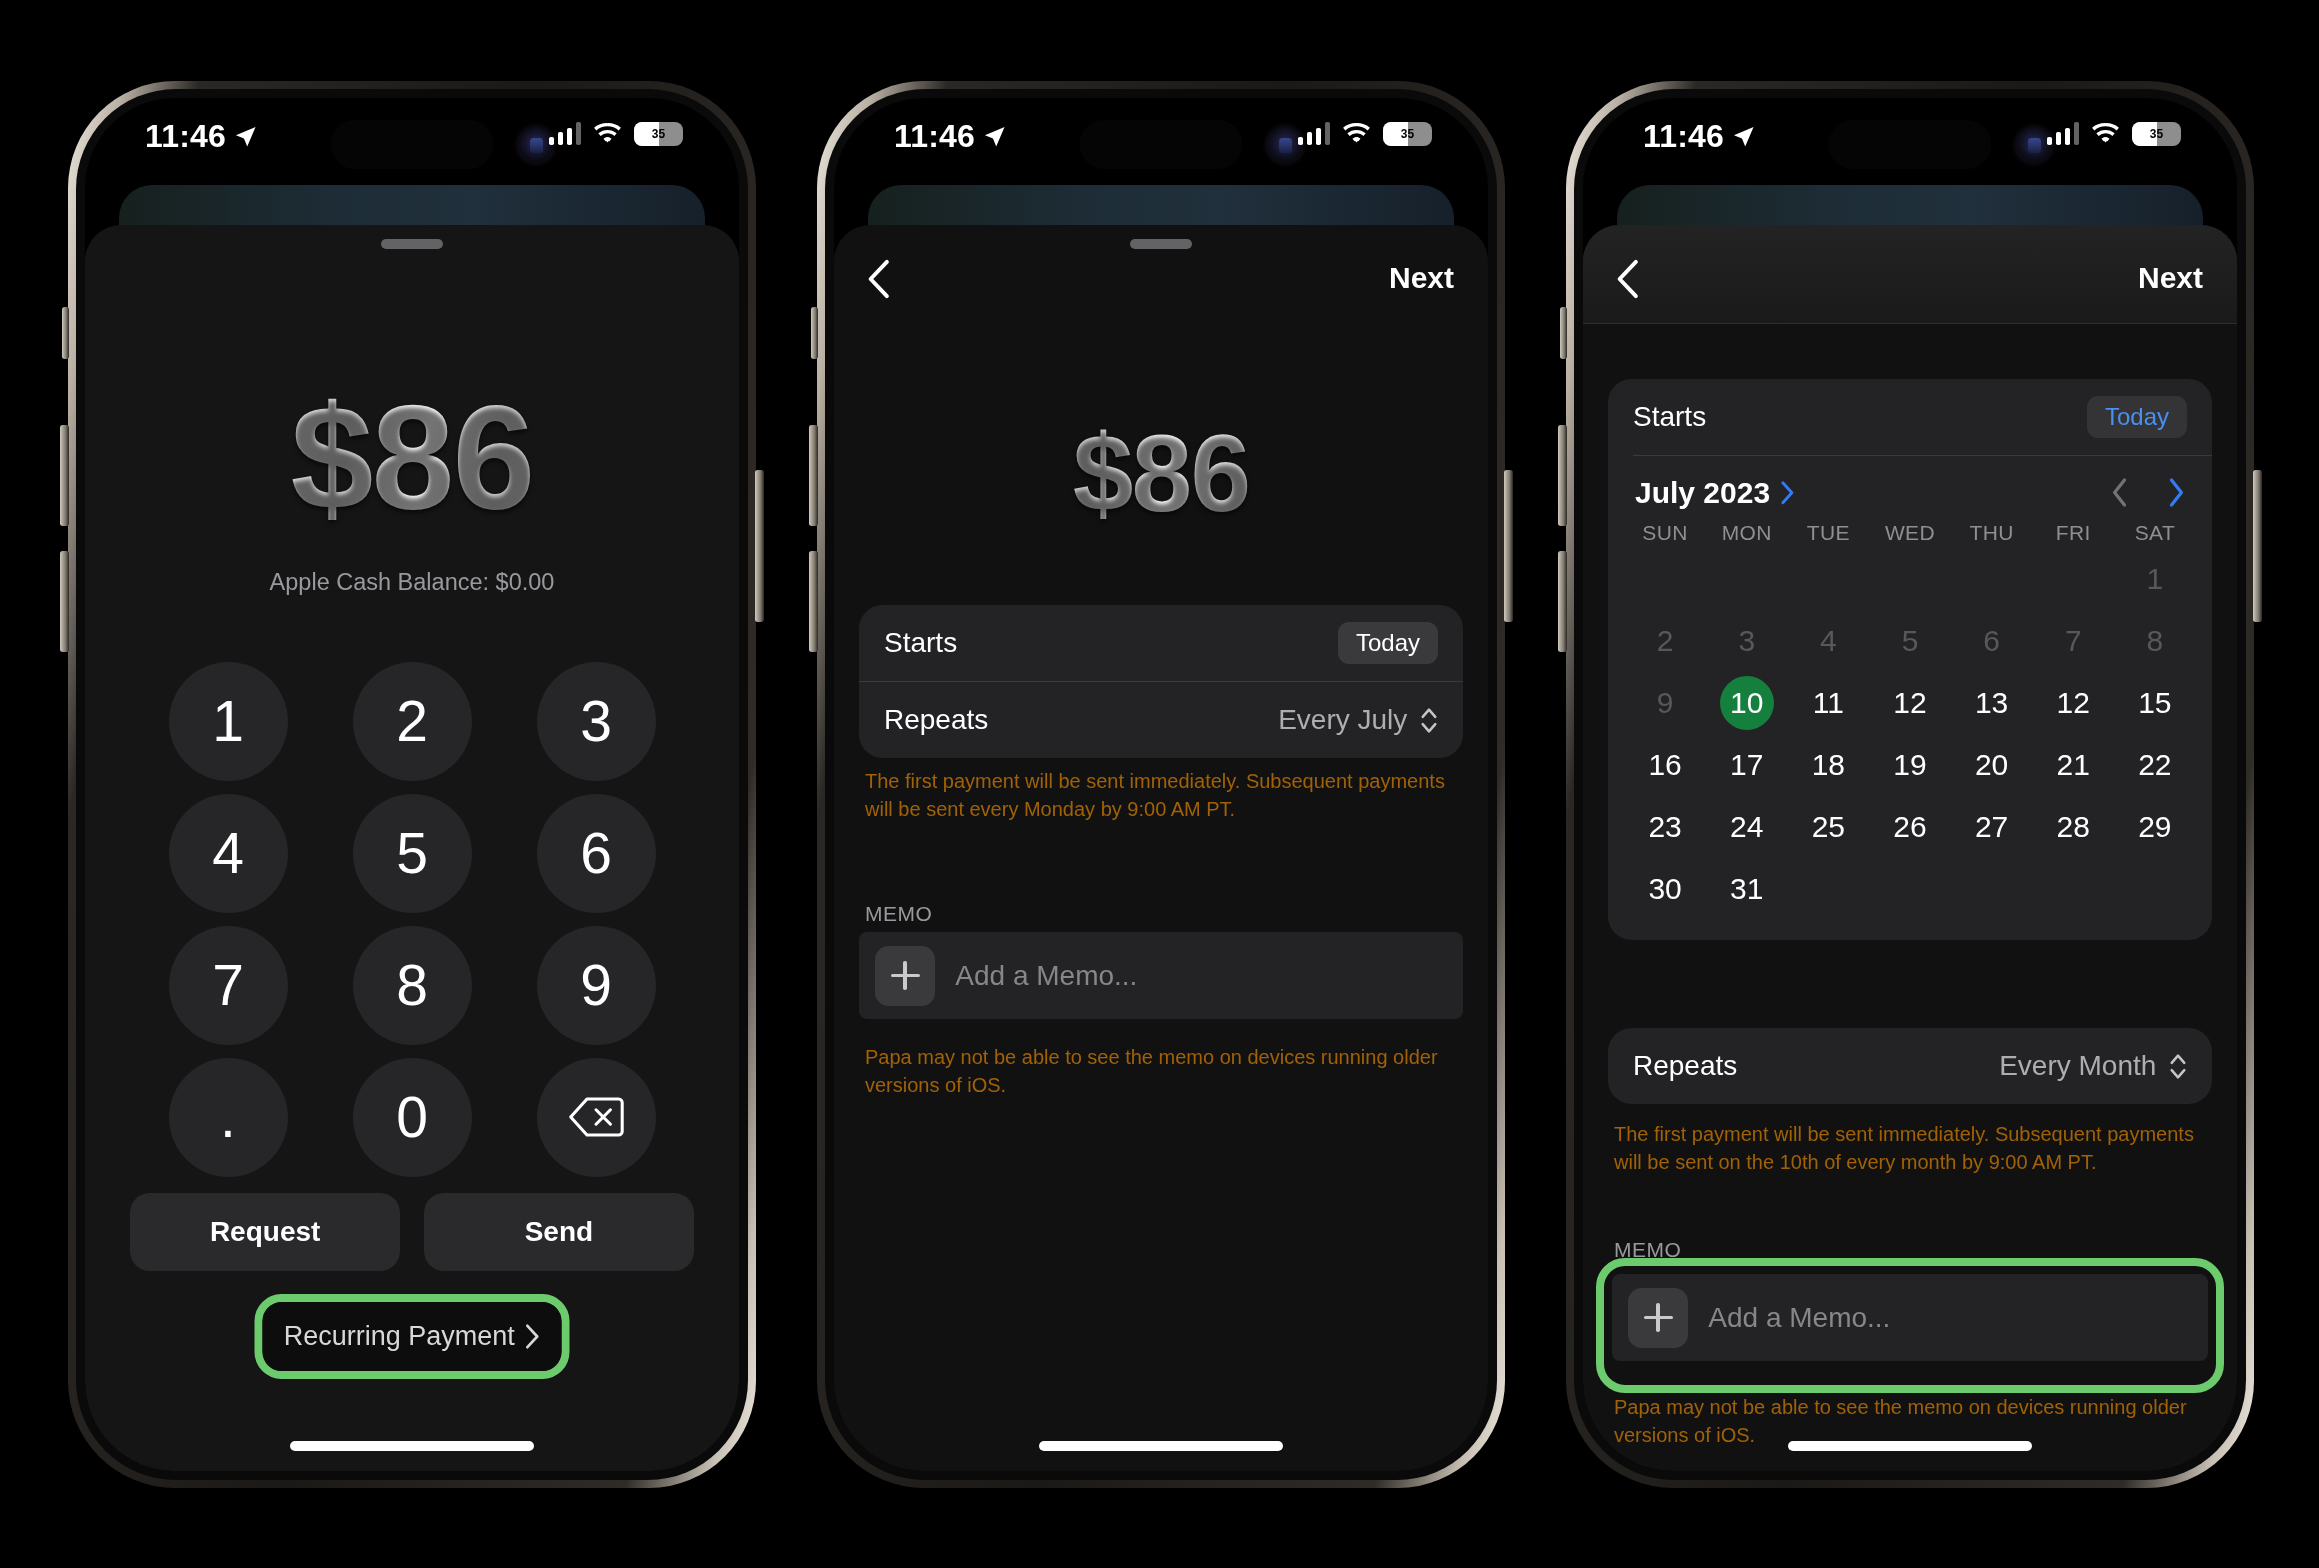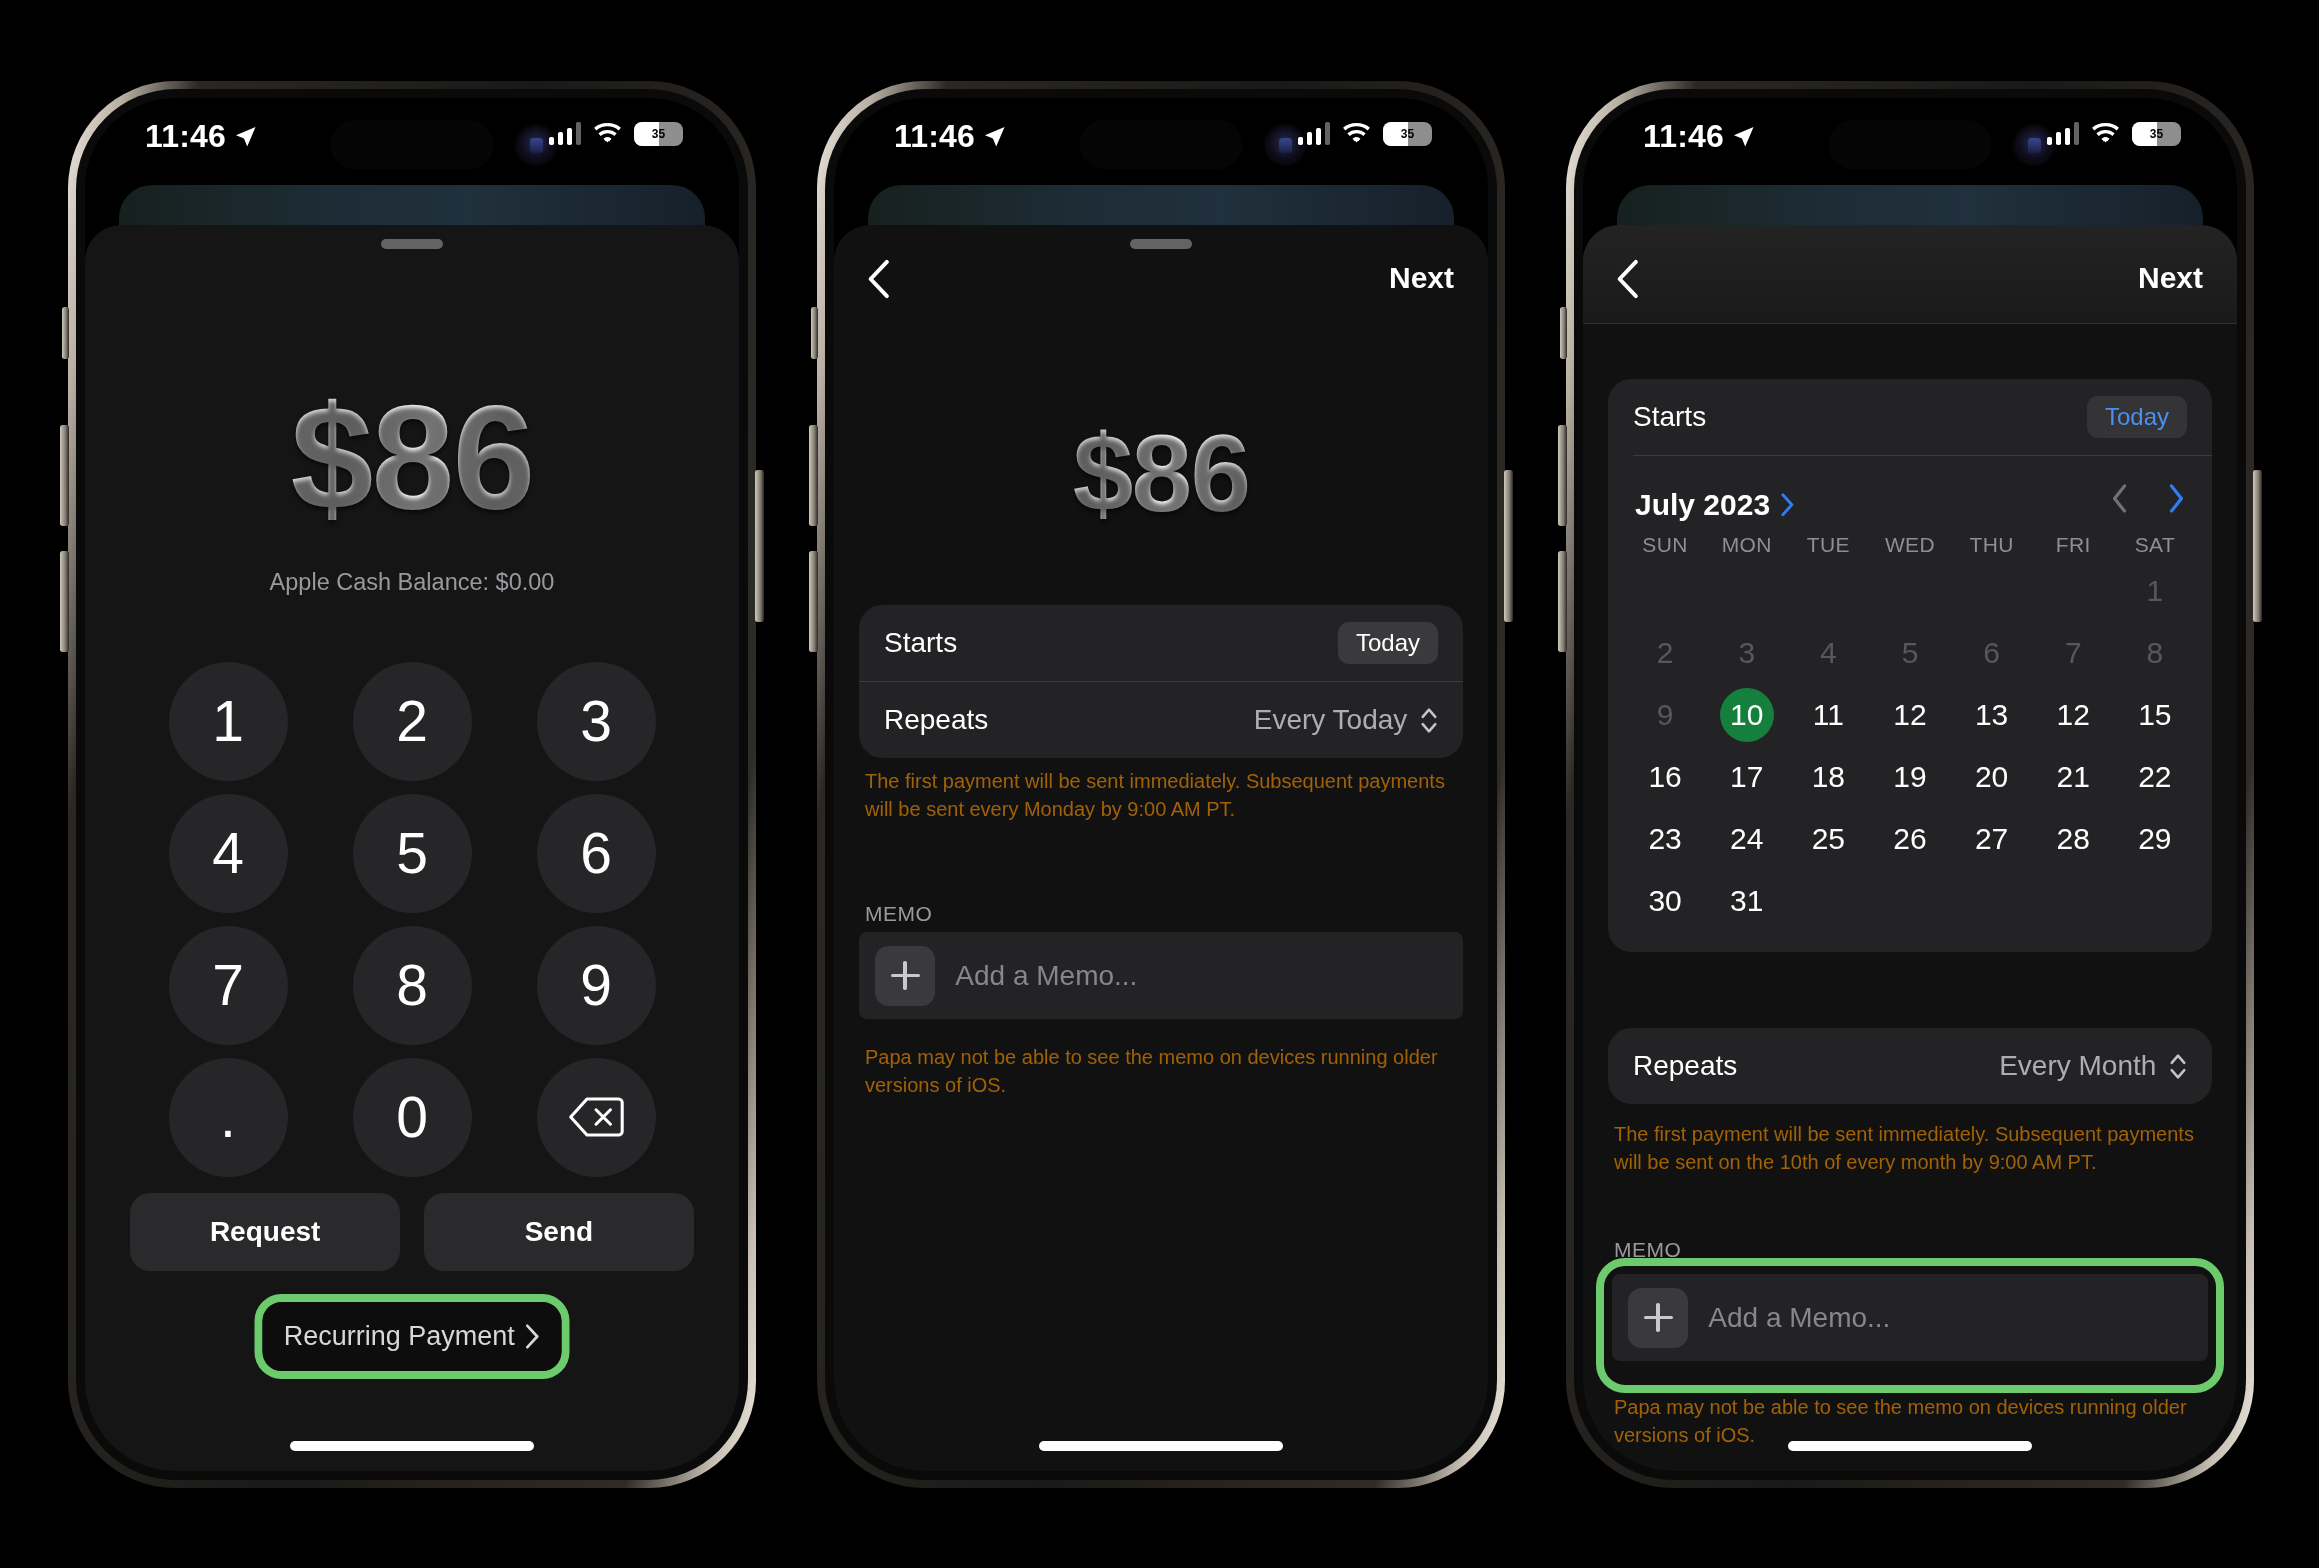--- a/index.html
+++ b/index.html
@@ -110,21 +110,21 @@
   .plus:before,.plus:after{content:"";position:absolute;background:#c9c9ce;border-radius:1.8px;}
   .plus:before{left:15.4px;top:28px;width:29px;height:3.6px;}
   .plus:after{top:15.4px;left:28px;width:3.6px;height:29px;}
   .memo-ph{color:#86868b;font-size:28px;}
   .memo-hl{position:absolute;left:12.7px;right:12.7px;border:8.1px solid #6ccb6c;border-radius:29px;}
 
   
   .cal{position:absolute;left:25px;right:25px;background:#232325;border-radius:23.5px;overflow:hidden;}
   .cal-head{display:flex;align-items:center;justify-content:space-between;padding:0 25px;height:76px;color:#fff;font-size:28px;}
   .cal-sep{height:0.9px;background:#3a3a3c;margin:0 0 0 25px;}
-  .cal-month{display:flex;align-items:center;gap:11px;color:#fff;font-size:30px;font-weight:bold;margin-top:12px;}
+  .cal-month{display:flex;align-items:center;gap:11px;color:#fff;font-size:30px;font-weight:bold;}
   .cal-month .ch{width:13.6px;height:23.5px;}
   .cal-arrows{display:flex;align-items:center;gap:38px;}
   .cal-arrows .ch{width:18px;height:31px;}
   .cal-monthrow{display:flex;align-items:center;justify-content:space-between;padding:20px 27px 3.6px;}
   .dow{display:grid;grid-template-columns:repeat(7,1fr);padding:7.2px 16.3px 0;color:#8e8e93;font-size:21px;text-align:center;letter-spacing:0.4px;}
   .days{display:grid;grid-template-columns:repeat(7,1fr);padding:3.6px 16.3px 20px;}
   .day{height:62px;display:flex;align-items:center;justify-content:center;color:#fff;font-size:30px;}
   .day.dim{color:#58585c;}
   .day .sel{width:54px;height:54px;border-radius:50%;background:#2f7cf6;display:flex;align-items:center;justify-content:center;color:#fff;}
   .day.empty{}
@@ -272,21 +272,21 @@
         <div class="amount" id="s2-amount">$86</div>
 
         <div class="card" style="top:380px;">
           <div class="row">
             <span>Starts</span>
             <span class="pill">Today</span>
           </div>
           <div class="row">
             <span>Repeats</span>
             <span class="val">
-              <span>Every Today</span>
+              <span>Every July</span>
               <svg class="updown" viewBox="0 0 20 34">
                 <path d="M3 13L10 5l7 8M3 21l7 8 7-8" fill="none" stroke="#c4c4c8" stroke-width="2.8" stroke-linecap="round" stroke-linejoin="round"></path>
               </svg>
             </span>
           </div>
         </div>
 
         <div class="footnote" style="top:543px;">The first payment will be sent immediately. Subsequent payments will be sent every Monday by 9:00 AM PT.</div>
 
         <div class="memo-label" style="top:677px;">MEMO</div>

